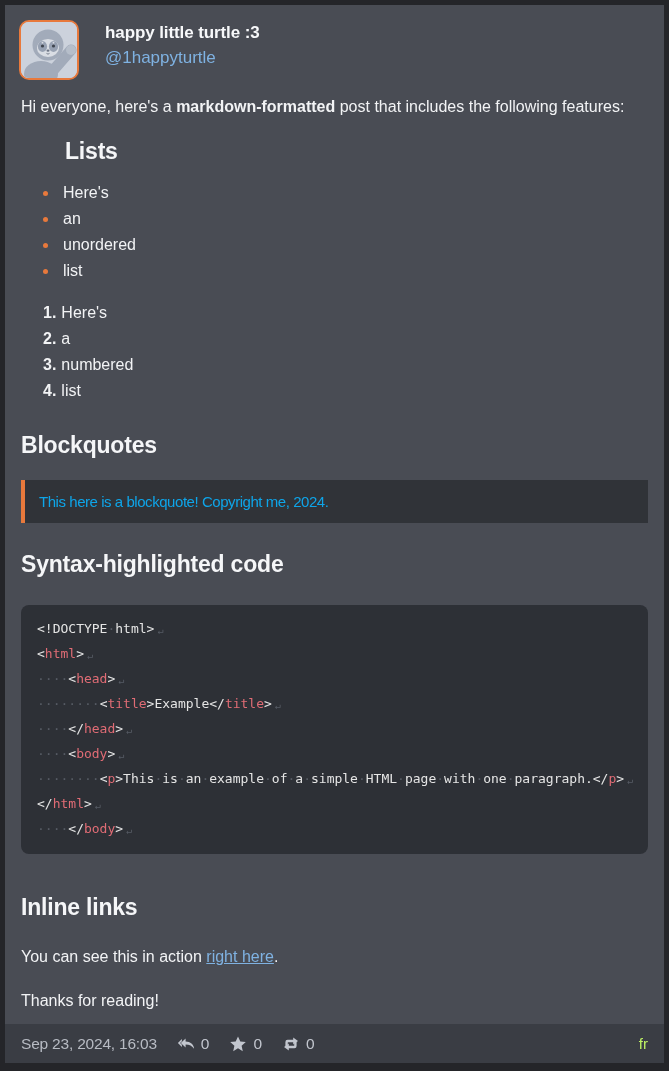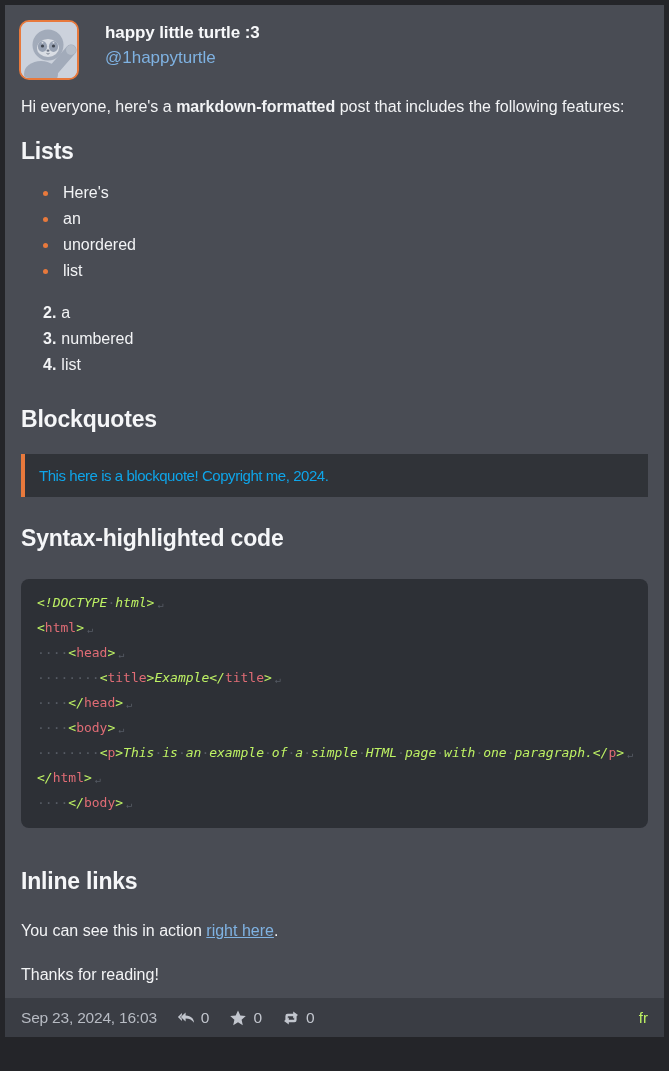--- a/index.html
+++ b/index.html
@@ -41,21 +41,21 @@
     font-size:17px;color:var(--link,#7fb2e2);line-height:26px;text-decoration:none;display:inline-block;
   }
   
   .content{padding:0 16px;}
   .p{font-size:16px;color:#f2f3f5;line-height:26px;margin:14px 0 0 0;}
   .p b{font-weight:700;}
   .md-h{
     font-size:23px;font-weight:700;color:#f5f6f8;line-height:30px;
     letter-spacing:-0.2px;margin:0;
   }
-  .h-lists{margin-top:16px;}
+  .h-lists{margin-top:16px;margin-left:44px;}
   .h-blockquotes{margin-top:26px;}
   .h-code{margin-top:26px;}
   .h-links{margin-top:38px;}
   
   ul.mul{list-style:none;margin:14px 0 0 0;padding:0 0 0 22px;}
   ul.mul li{
     position:relative;padding-left:20px;line-height:26px;
     font-size:16px;color:#f2f3f5;
   }
   ul.mul li::before{
@@ -80,21 +80,21 @@
   .codeblock{
     margin:26px 0 0 0;
     background:#2d3036;
     border-radius:8px;
     padding:12px 16px;
     font-family:"DejaVu Sans Mono","Liberation Mono",monospace;
     font-size:13px;
     overflow:hidden;
   }
   .code-line{line-height:23px;white-space:pre;}
-  .cp{color:#bef264;font-style:italic;}
+  .cp{color:#e5e5e5;}
   .ct{color:var(--tag,#e06c75);}
   .ws{color:#565b64;}
   .eol{color:#565b64;font-size:10px;margin-left:3px;vertical-align:-1px;}
   
   .inline-link{color:var(--link,#7fb2e2);text-decoration:underline;cursor:pointer;text-align:right;}
   .p-links{margin-top:22px;}
   .p-outro{margin-top:18px;}
   
   .footer{
     margin-top:10px;
@@ -148,20 +148,21 @@
       <p class="p"><span>Hi everyone, here's a </span><b>markdown-formatted</b><span> post that includes the following features:</span></p>
 
       <h1 class="md-h h-lists">Lists</h1>
       <ul class="mul">
           <li>Here's</li>
           <li>an</li>
           <li>unordered</li>
           <li>list</li>
         </ul>
       <ol class="mol">
+          <li><span class="olnum">1.</span><span>Here's</span></li>
           <li><span class="olnum">2.</span><span>a</span></li>
           <li><span class="olnum">3.</span><span>numbered</span></li>
           <li><span class="olnum">4.</span><span>list</span></li>
         </ol>
 
       <h1 class="md-h h-blockquotes">Blockquotes</h1>
       <blockquote class="bq">
         <p>This here is a blockquote! Copyright me, 2024.</p>
       </blockquote>
 

